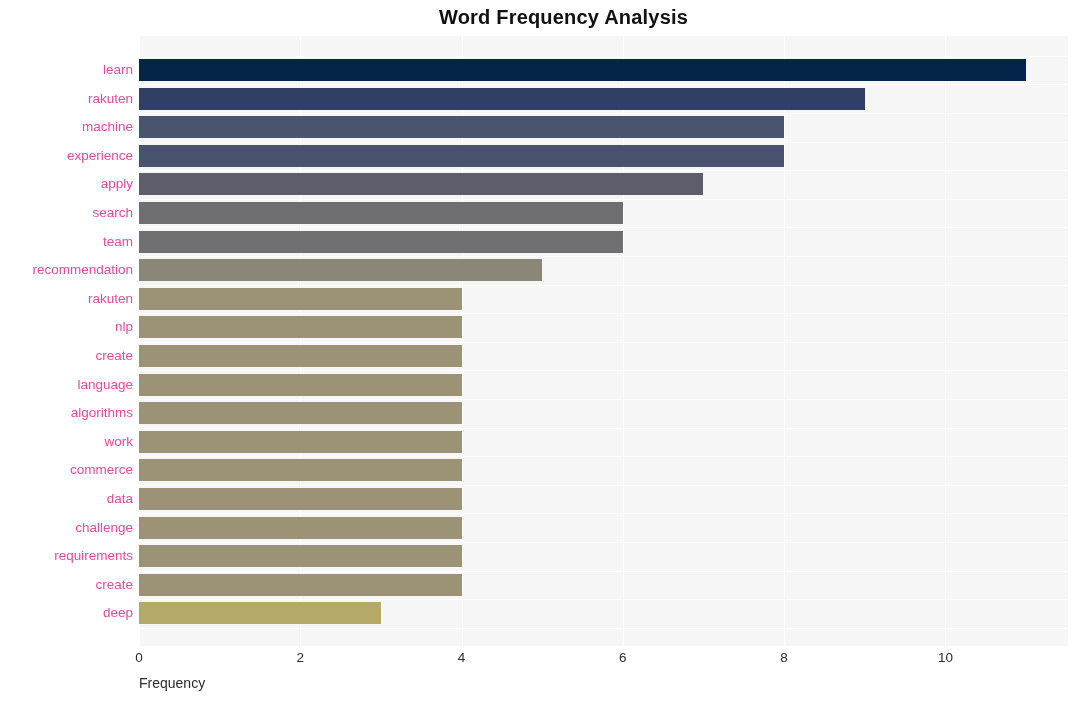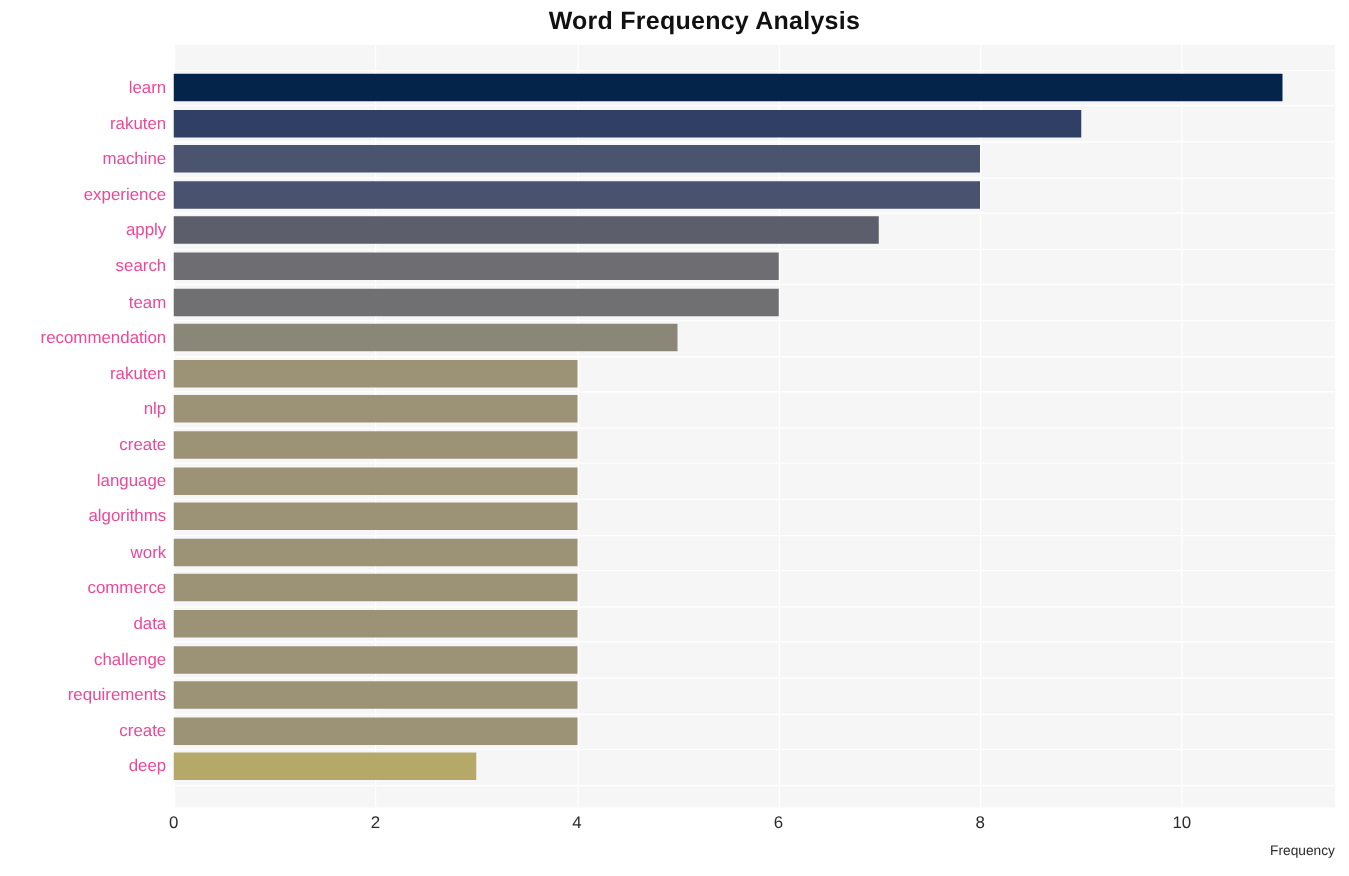--- a/index.html
+++ b/index.html
@@ -81,22 +81,22 @@
     font-size: 13.5px;
     color: #2b2b2b;
     transform: translateX(-50%);
     white-space: nowrap;
   }
   #xaxis-label {
     position: absolute;
     top: 675px;
     left: 139px;
     width: 929px;
-    text-align: right;
-    font-size: 11px;
+    text-align: left;
+    font-size: 14px;
     color: #2b2b2b;
   }
 </style>
 </head>
 <body>
 
 <div id="figure" style="background: rgb(255, 255, 255);">
 
   <div id="chart-title" style="color: rgb(17, 17, 17);">Word Frequency Analysis</div>
 

